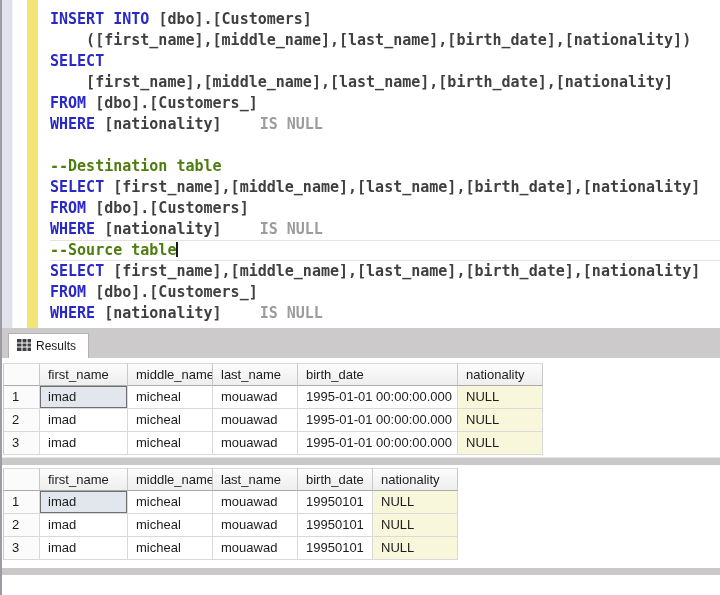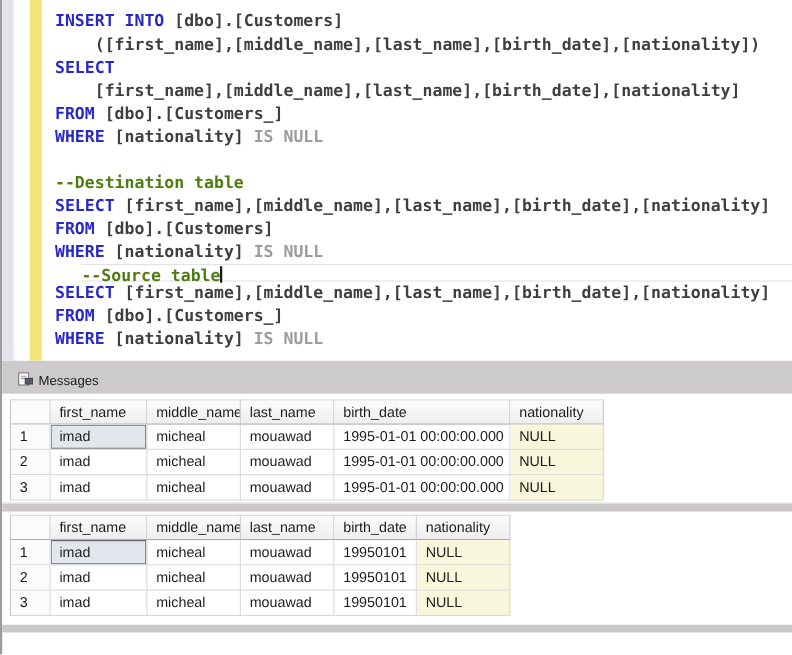--- a/index.html
+++ b/index.html
@@ -9,25 +9,25 @@
          border-left:2px solid #9b9ba1; }
 
   
   #editor { position:relative; width:100%; height:328px; background:#fff; overflow:hidden; }
   #margin-strip   { position:absolute; left:0; top:0; width:11px; height:100%; background:#e2e2ec; border-right:1px solid #f2f2f6; }
   #change-bar     { position:absolute; left:25px; top:0; width:11px; height:100%; }
   #code-lines { position:absolute; left:48px; top:9px; right:0;
                 font-family:"DejaVu Sans Mono","Liberation Mono",monospace;
                 font-size:15px; font-weight:bold; line-height:21px; white-space:pre; }
   .code-line { height:21px; }
-  .code-line.current-line { border-top:1px solid #e3e3e3; border-bottom:1px solid #e3e3e3; height:16px; line-height:19px;margin-left:24px; }
+  .code-line.current-line { border-top:1px solid #e3e3e3; border-bottom:1px solid #e3e3e3; height:21px; line-height:19px; }
   .tok-kw { color:#2929c8; }
   .tok-id { color:#3f3f3f; }
   .tok-cm { color:#4d7c0f; }
-  .tok-gy { color:#9c9c9c; }
+  .tok-gy { color:#9c9c9c;margin-left:29px; }
   .caret { display:inline-block; width:2px; height:15px; background:#1a1a1a; vertical-align:-2px; }
 
   
   #editor-bottom-bar { position:relative; width:100%; height:20px; background:#f1eff0; border-top:1px solid #e6e4e5; }
   #zoom-control { position:absolute; left:0; top:1px; width:62px; height:17px; background:#fff;
                   border:1px solid #b7b4ba; font-size:11px; color:#1a1a1a;
                   display:flex; align-items:center; justify-content:space-between; padding:0 4px; }
   #zoom-caret { font-size:8px; color:#333; }
   #hscroll-left-arrow { position:absolute; left:70px; top:3px; font-size:10px; color:#b9b7bb; }
   #hscroll-track { position:absolute; left:80px; right:0; top:2px; height:15px; background:#f4f2f3; }
@@ -35,21 +35,21 @@
   
   #tab-strip { position:relative; width:100%; height:30px; background:#cdcacb; padding:5px 0 0 6px;
                display:flex; align-items:flex-end; }
   .tab { height:25px; display:flex; align-items:center; gap:5px; padding:0 12px 0 8px;
          font-size:12px; color:#1a1a1a; }
   .tab.active { background:#fff; border:1px solid #b5b2b4; border-bottom:none; }
   .tab-icon { display:inline-block; }
 
   
   #results-panel { position:relative; width:100%; height:217px; background:#fff; }
-  .grid { position:absolute; left:7px; }
+  .grid { position:absolute; left:1px; }
   #grid-1 { top:5px; }
   #grid-2 { top:110px; }
   .grid-row { display:flex; }
   .gcell { height:23px; font-size:13px; color:#1c1c1c; padding:3px 0 0 8px;
            border-right:1px solid #d9d9d9; border-bottom:1px solid #d9d9d9;
            overflow:hidden; white-space:nowrap; }
   .gcell.header { background:linear-gradient(#fcfcfc,#efeeee); border-right:1px solid #c9c8c8;
                   border-bottom:1px solid #ababab; border-top:1px solid #d9d9d9; color:#1c1c1c; }
   .gcell.rowhead { background:#fbfbfb; border-left:1px solid #c9c8c8; color:#1c1c1c; }
   .gcell.null-cell { background:#f8f7dc; }
@@ -65,31 +65,31 @@
 <div id="app">
 
   <div id="editor">
     <div id="margin-strip"></div>
     <div id="change-bar" style="background: rgb(242, 229, 117);"></div>
     <div id="code-lines"><div class="code-line"><span class="tok-kw">INSERT INTO </span><span class="tok-id">[dbo].[Customers]</span></div><div class="code-line"><span class="tok-id">    ([first_name],[middle_name],[last_name],[birth_date],[nationality])</span></div><div class="code-line"><span class="tok-kw">SELECT</span></div><div class="code-line"><span class="tok-id">    [first_name],[middle_name],[last_name],[birth_date],[nationality]</span></div><div class="code-line"><span class="tok-kw">FROM </span><span class="tok-id">[dbo].[Customers_]</span></div><div class="code-line"><span class="tok-kw">WHERE </span><span class="tok-id">[nationality] </span><span class="tok-gy">IS NULL</span></div><div class="code-line">&nbsp;</div><div class="code-line"><span class="tok-cm">--Destination table</span></div><div class="code-line"><span class="tok-kw">SELECT </span><span class="tok-id">[first_name],[middle_name],[last_name],[birth_date],[nationality]</span></div><div class="code-line"><span class="tok-kw">FROM </span><span class="tok-id">[dbo].[Customers]</span></div><div class="code-line"><span class="tok-kw">WHERE </span><span class="tok-id">[nationality] </span><span class="tok-gy">IS NULL</span></div><div class="code-line current-line"><span class="tok-cm">--Source table</span><span class="caret"></span></div><div class="code-line"><span class="tok-kw">SELECT </span><span class="tok-id">[first_name],[middle_name],[last_name],[birth_date],[nationality]</span></div><div class="code-line"><span class="tok-kw">FROM </span><span class="tok-id">[dbo].[Customers_]</span></div><div class="code-line"><span class="tok-kw">WHERE </span><span class="tok-id">[nationality] </span><span class="tok-gy">IS NULL</span></div></div>
   </div>
 
 
   <div id="tab-strip">
-    <div class="tab">
+    <div class="tab active">
       <span class="tab-icon">
-        <svg width="14" height="13" viewBox="0 0 14 13">
-            <rect x="1" y="1" width="9" height="11" fill="#fdfdfd" stroke="#7a7a80"></rect>
-            <line x1="3" y1="4" x2="8" y2="4" stroke="#9a9aa0"></line>
-            <line x1="3" y1="6" x2="8" y2="6" stroke="#9a9aa0"></line>
-            <rect x="7" y="6" width="7" height="5" fill="#5a5a64" stroke="#3f3f46"></rect>
-            <path d="M9 11 L9 13 L11 11 Z" fill="#5a5a64"></path>
+        <svg width="14" height="12" viewBox="0 0 14 12">
+            <rect x="0" y="0" width="14" height="12" fill="#3f3f46"></rect>
+            <line x1="0" y1="4" x2="14" y2="4" stroke="#fff" stroke-width="1"></line>
+            <line x1="0" y1="8" x2="14" y2="8" stroke="#fff" stroke-width="1"></line>
+            <line x1="5" y1="0" x2="5" y2="12" stroke="#fff" stroke-width="1"></line>
+            <line x1="10" y1="0" x2="10" y2="12" stroke="#fff" stroke-width="1"></line>
           </svg>
       </span>
-      <span>Messages</span>
+      <span>Results</span>
     </div>
   </div>
 
   <div id="results-panel">
     <div class="grid" id="grid-1">
         <div class="grid-row">
           <div class="gcell header rowhead" style="width: 37px;"></div>
           <div class="gcell header" style="width: 88px;">first_name</div>
           <div class="gcell header" style="width: 85px;">middle_name</div>
           <div class="gcell header" style="width: 85px;">last_name</div>

